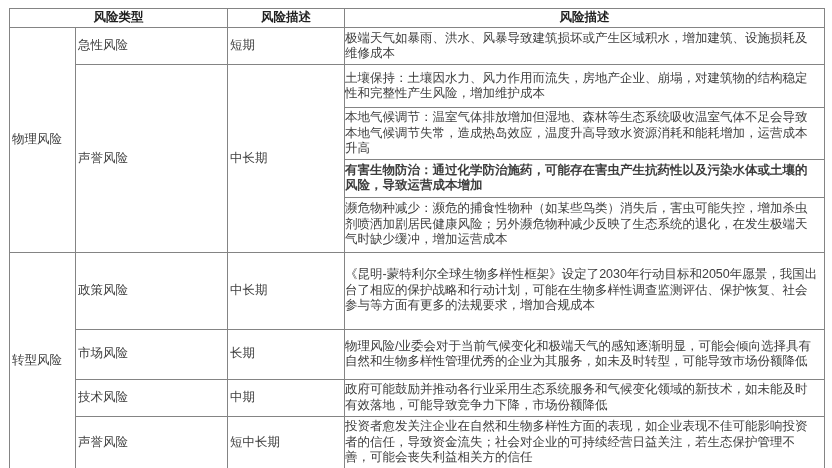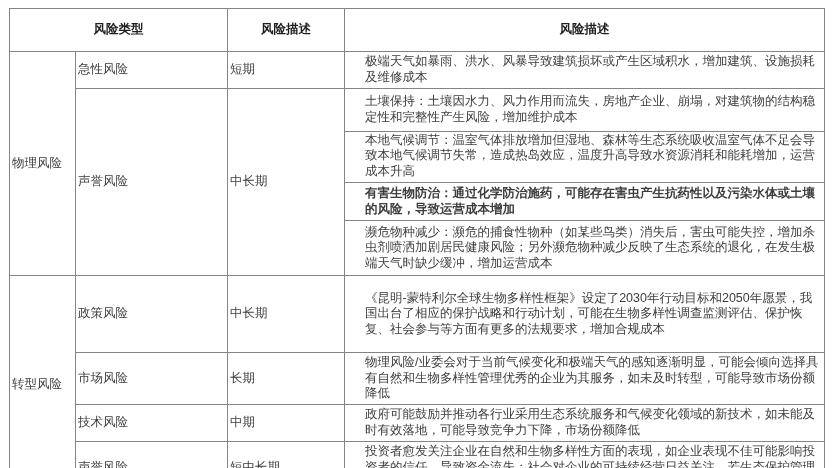--- a/index.html
+++ b/index.html
@@ -28,33 +28,33 @@
     color: #3d3d3d;
     font-size: 12.5px;
     line-height: 15.5px;
     vertical-align: middle;
   }
   table.risk-table th {
     font-weight: bold;
     color: #1f1f1f;
     text-align: center;
     height: 19px;
-    padding: 13px 2px;
+    padding: 1px 2px;
   }
   td.cell-center {
     text-align: left;
     padding: 1px 2px;
   }
   td.cell-desc {
     text-align: left;
-    padding: 2px 5px 2px 20px;
+    padding: 2px 5px 2px 0;
   }
   tr.h-r1 { height: 37px; }
   tr.h-r2 { height: 43px; }
-  tr.h-r3 { height: 43px; font-family: Liberation Mono, monospace; }
+  tr.h-r3 { height: 43px; }
   tr.h-r4 { height: 38px; font-weight: bold; }
   tr.h-r5 { height: 55px; font-family: Liberation Serif, serif; }
   tr.h-r6 { height: 77px; }
   tr.h-r7 { height: 50px; }
   tr.h-r8 { height: 37px; }
   tr.h-r9 { height: 53px; }
 </style>
 </head>
 <body>
 

